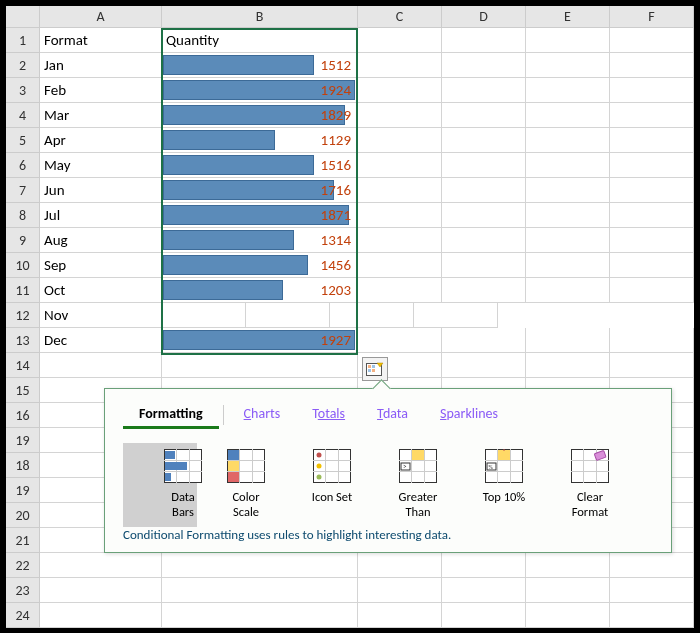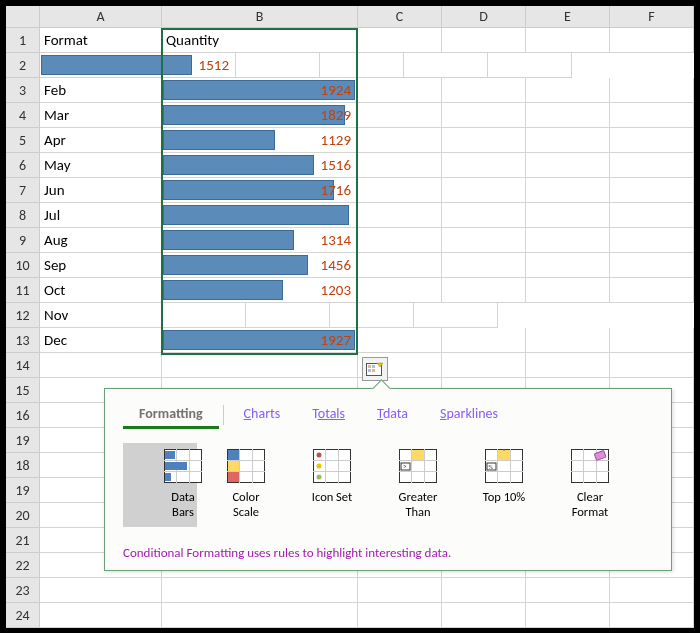--- a/index.html
+++ b/index.html
@@ -25,30 +25,30 @@
     .selbox { position: absolute; border: 2px solid #1e7146; pointer-events: none; }
     
     
     .qa-btn { position: absolute; width: 26px; height: 24px; background: #f3f3f3; border: 1px solid #999; display: flex; align-items: center; justify-content: center; cursor: pointer; }
     
     
     .panel { position: absolute; background: #fcfdfb; border: 1px solid #6aa079; box-shadow: 1px 1px 4px rgba(0,0,0,0.15); padding: 12px 18px 10px 18px; }
     .panel::before { content:""; position:absolute; top:-7px; left:270px; width:12px; height:12px; background:#fcfdfb; border-left:1px solid #6aa079; border-top:1px solid #6aa079; transform:rotate(45deg); }
     .tabs { display: flex; gap: 0; border-bottom: none; margin-bottom: 14px; }
     .tab { padding: 4px 16px; color: #8b5cf6; cursor: pointer; font-size: 14px; }
-    .tab.active { font-weight: bold; color: #737373; border-bottom: 3px solid #1a7a1a; }
+    .tab.active { font-weight: bold; color: #000000; border-bottom: 3px solid #1a7a1a; }
     .tab .ul { text-decoration: underline; }
     .divider { width: 1px; background: #ccc; margin: 4px 4px; }
     
     .items { display: flex; gap: 12px; }
     .item { width: 74px; display: flex; flex-direction: column; align-items: center; padding: 6px 2px 8px 2px; cursor: pointer; font-size: 12.5px; text-align: center; line-height: 1.2; }
     .item.selected { background: #d0d0d0; padding-left: 48px; }
     .item svg { margin-bottom: 6px; }
     
-    .desc { margin-top: 18px; font-size: 13px; color: #a21caf; }
+    .desc { font-size: 13px; color: #0c4a6e; }
   </style>
 </head>
 <body>
 
 <div class="frame">
   <div class="sheet">
 
     <div class="row hrow">
       <div class="rowhead"></div>
       <div class="colhead colA">A</div>
@@ -68,20 +68,23 @@
           <div class="cell colB">
             <span class="txt">Quantity</span>
           </div>
           <div class="cell colC"></div>
           <div class="cell colD"></div>
           <div class="cell colE"></div>
           <div class="cell colF"></div>
         </div>
         <div class="row">
           <div class="rowhead">2</div>
+          <div class="cell colA">
+            <span class="txt">Jan</span>
+          </div>
           <div class="cell colB">
             <div class="databar" style="width: 150.651px;"></div>
             <span class="val">1512</span>
           </div>
           <div class="cell colC"></div>
           <div class="cell colD"></div>
           <div class="cell colE"></div>
           <div class="cell colF"></div>
         </div>
         <div class="row">
@@ -154,20 +157,21 @@
           <div class="cell colE"></div>
           <div class="cell colF"></div>
         </div>
         <div class="row">
           <div class="rowhead">8</div>
           <div class="cell colA">
             <span class="txt">Jul</span>
           </div>
           <div class="cell colB">
             <div class="databar" style="width: 186.42px;"></div>
+            <span class="val">1871</span>
           </div>
           <div class="cell colC"></div>
           <div class="cell colD"></div>
           <div class="cell colE"></div>
           <div class="cell colF"></div>
         </div>
         <div class="row">
           <div class="rowhead">9</div>
           <div class="cell colA">
             <span class="txt">Aug</span>

